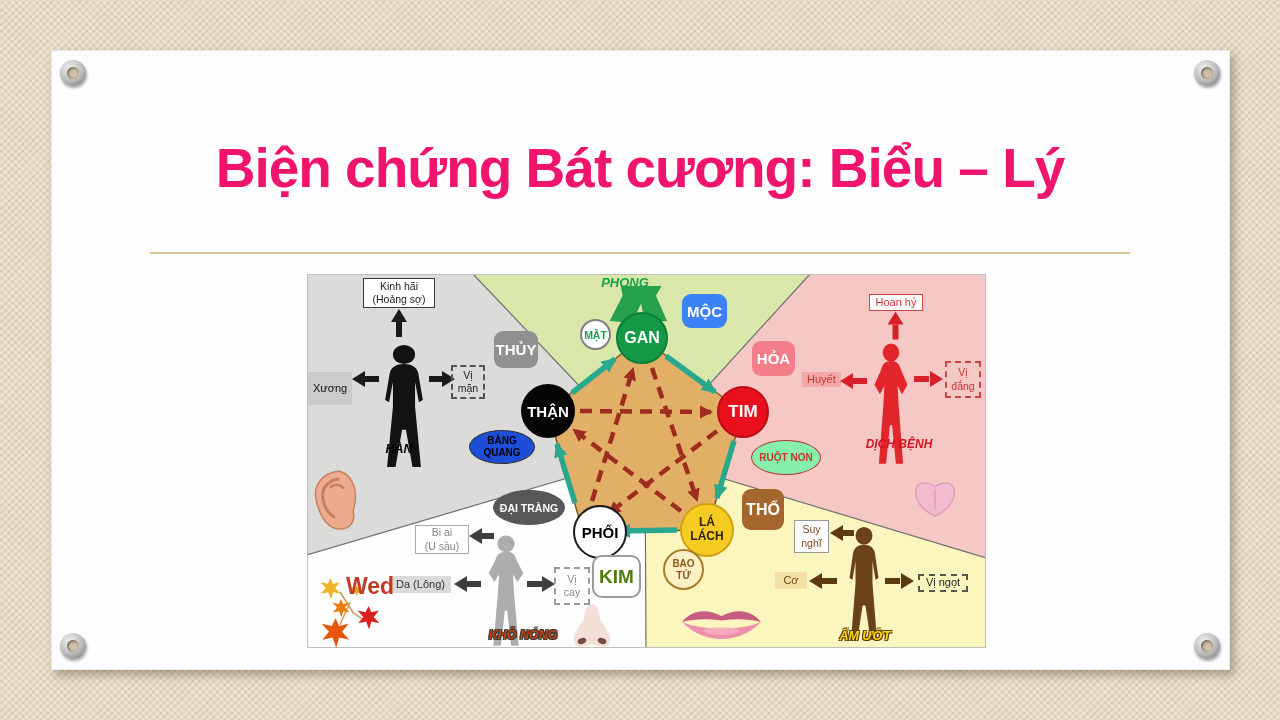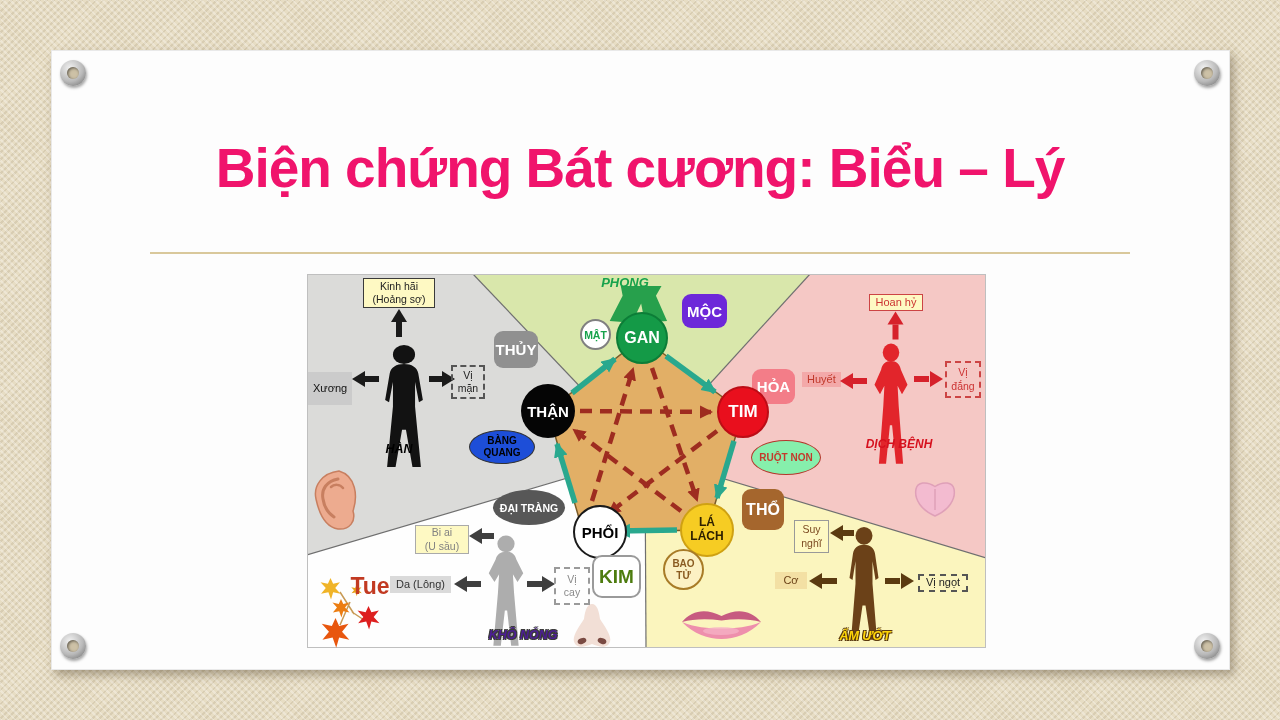--- a/index.html
+++ b/index.html
@@ -30,21 +30,21 @@
     font-size:55px;font-weight:700;letter-spacing:-1px;color:#F0146C;
   }
   .divider{position:absolute;left:150px;top:252px;width:980px;height:2px;background:#D9C89B;}
   .diagram{position:absolute;left:307px;top:274px;width:679px;height:374px;}
   .diagram svg{position:absolute;left:0;top:0;}
   .lbl{position:absolute;z-index:3;box-sizing:border-box;text-align:center;}
   .pre{white-space:pre-line;}
   .chip{border-radius:9px;color:#fff;font-weight:700;display:flex;align-items:center;justify-content:center;}
   .circ{border-radius:50%;display:flex;align-items:center;justify-content:center;font-weight:700;}
   .ell{border-radius:50%;display:flex;align-items:center;justify-content:center;font-weight:700;}
-  .boxed{background:#fef9c3;display:flex;align-items:center;justify-content:center;line-height:1.25;}
+  .boxed{background:#ffffff;display:flex;align-items:center;justify-content:center;line-height:1.25;}
   .dashed{display:flex;align-items:center;justify-content:center;line-height:1.25;}
   .tag{display:inline-block;line-height:1.2;}
   .outl-dark{text-shadow:-1px -1px 0 #3A3A3A,1px -1px 0 #3A3A3A,-1px 1px 0 #3A3A3A,1px 1px 0 #3A3A3A;}
   .outl-brown{text-shadow:-1px -1px 0 #5B3A10,1px -1px 0 #5B3A10,-1px 1px 0 #5B3A10,1px 1px 0 #5B3A10;}
   .ar{position:absolute;z-index:3;}
   .ar .sh{position:absolute;left:0;top:50%;transform:translateY(-50%);height:6px;width:52%;background:var(--c);}
   .ar .hd{position:absolute;right:0;top:50%;transform:translateY(-50%);width:0;height:0;
           border-left:13px solid var(--c);border-top:8px solid transparent;border-bottom:8px solid transparent;}
   .ar.left{transform:scaleX(-1);}
   .ar.up{transform:rotate(-90deg);}
@@ -174,23 +174,23 @@
 mặn</div>
   <div class="lbl chip" style="left:187px;top:57px;width:44px;height:37px;background:#909090;font-size:15px;">THỦY</div>
   <div class="lbl circ" style="left:214px;top:110px;width:54px;height:54px;background:#050505;color:#fff;font-size:15px;">THẬN</div>
   <div class="lbl ell pre" style="left:162px;top:156px;width:66px;height:34px;background:#1d4ed8;border:1.5px solid #333;font-size:10px;line-height:1.2;color:#000;">BÀNG
 QUANG</div>
   <div class="lbl" style="left:60px;top:168px;width:64px;font-style:italic;font-weight:700;font-size:12.5px;color:#000;">HÀN</div>
 
   <div class="lbl" style="left:286px;top:1px;width:64px;font-style:italic;font-weight:700;font-size:13px;color:#17A24B;">PHONG</div>
   <div class="lbl circ" style="left:273px;top:45px;width:31px;height:31px;background:#fff;border:2px solid #808080;color:#17A24B;font-size:10.5px;">MẬT</div>
   <div class="lbl circ" style="left:309px;top:38px;width:52px;height:52px;background:#149A47;border:2px solid #0C7D37;color:#fff;font-size:16px;">GAN</div>
-  <div class="lbl chip" style="left:375px;top:20px;width:45px;height:34px;background:#6d28d9;font-size:15px;">MỘC</div>
-
-  <div class="lbl chip" style="left:445px;top:67px;width:43px;height:35px;background:#F37D88;font-size:15px;margin-top:28px;">HỎA</div>
+  <div class="lbl chip" style="left:375px;top:20px;width:45px;height:34px;background:#3b82f6;font-size:15px;">MỘC</div>
+
+  <div class="lbl chip" style="left:445px;top:67px;width:43px;height:35px;background:#F37D88;font-size:15px;">HỎA</div>
   <div class="lbl circ" style="left:410px;top:112px;width:52px;height:52px;background:#E90F1D;border:2px solid #BC0D16;color:#fff;font-size:17px;">TIM</div>
   <div class="lbl ell" style="left:444px;top:166px;width:70px;height:35px;background:#86efac;border:1.5px solid #B5352B;color:#C33A2C;font-size:10px;">RUỘT NON</div>
   <div class="lbl boxed" style="left:562px;top:20px;width:54px;height:17px;border:1.5px solid #CC4444;color:#CC3333;font-size:11px;">Hoan hỷ</div>
   <div class="ar up" style="--c:#D6212B;left:574px;top:44px;width:28px;height:15px;">
       <span class="sh"></span>
       <span class="hd"></span>
     </div>
   <div class="lbl tag" style="left:495px;top:98px;padding:1px 5px;background:#F3A9A9;color:#C0392B;font-size:11px;">Huyết</div>
   <div class="ar left" style="--c:#D6212B;left:533px;top:99px;width:27px;height:16px;">
       <span class="sh"></span>
@@ -240,16 +240,16 @@
       <span class="sh"></span>
       <span class="hd"></span>
     </div>
   <div class="ar" style="--c:#3F3F3F;left:220px;top:302px;width:28px;height:16px;">
       <span class="sh"></span>
       <span class="hd"></span>
     </div>
   <div class="lbl dashed pre" style="left:247px;top:293px;width:36px;height:38px;border:2px dashed #9A9A9A;color:#8A8A8A;font-size:10.5px;">Vị
 cay</div>
   <div class="lbl" style="left:285px;top:281px;width:49px;height:43px;border:2px solid #9A9A9A;border-radius:10px;background:#fff;color:#4d7c0f;font-weight:700;font-size:19px;display:flex;align-items:center;justify-content:center;">KIM</div>
-  <div class="lbl outl-dark" style="left:172px;top:354px;width:88px;font-style:italic;font-weight:700;font-size:12.5px;color:#4c1d95;">KHÔ NÓNG</div>
-  <div class="lbl" style="left:38px;top:299px;width:50px;font-weight:700;font-size:23px;color:#C23A22;">Tue</div>
+  <div class="lbl outl-dark" style="left:172px;top:354px;width:88px;font-style:italic;font-weight:700;font-size:12.5px;color:#c2410c;">KHÔ NÓNG</div>
+  <div class="lbl" style="left:38px;top:299px;width:50px;font-weight:700;font-size:23px;color:#C23A22;">Wed</div>
 
 </div>
 
 </body></html>

